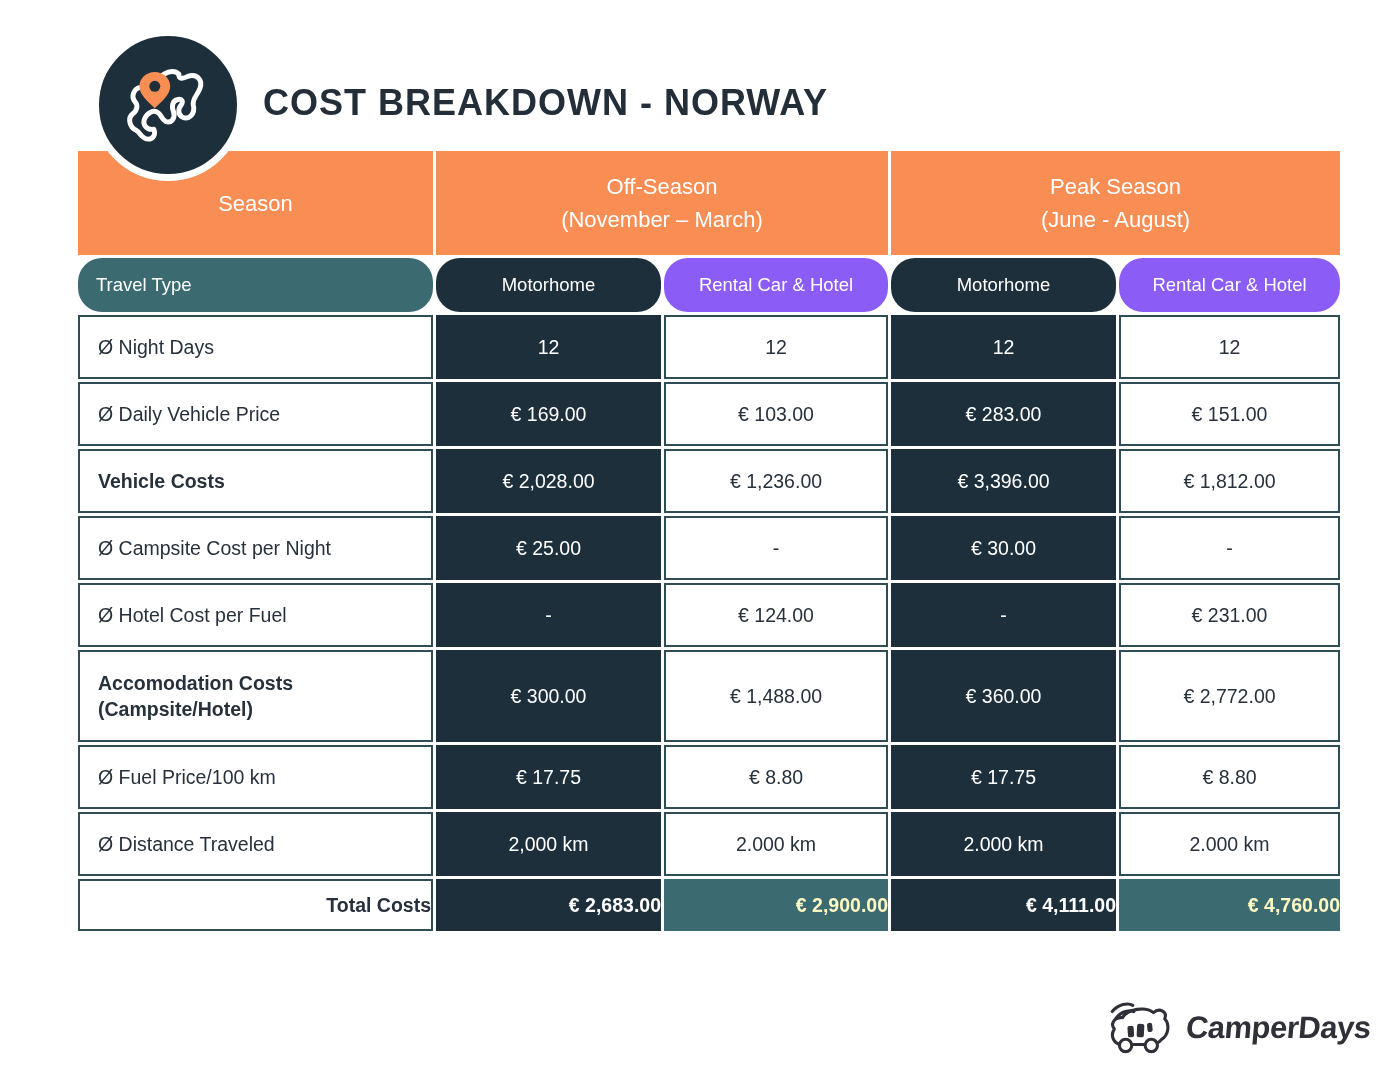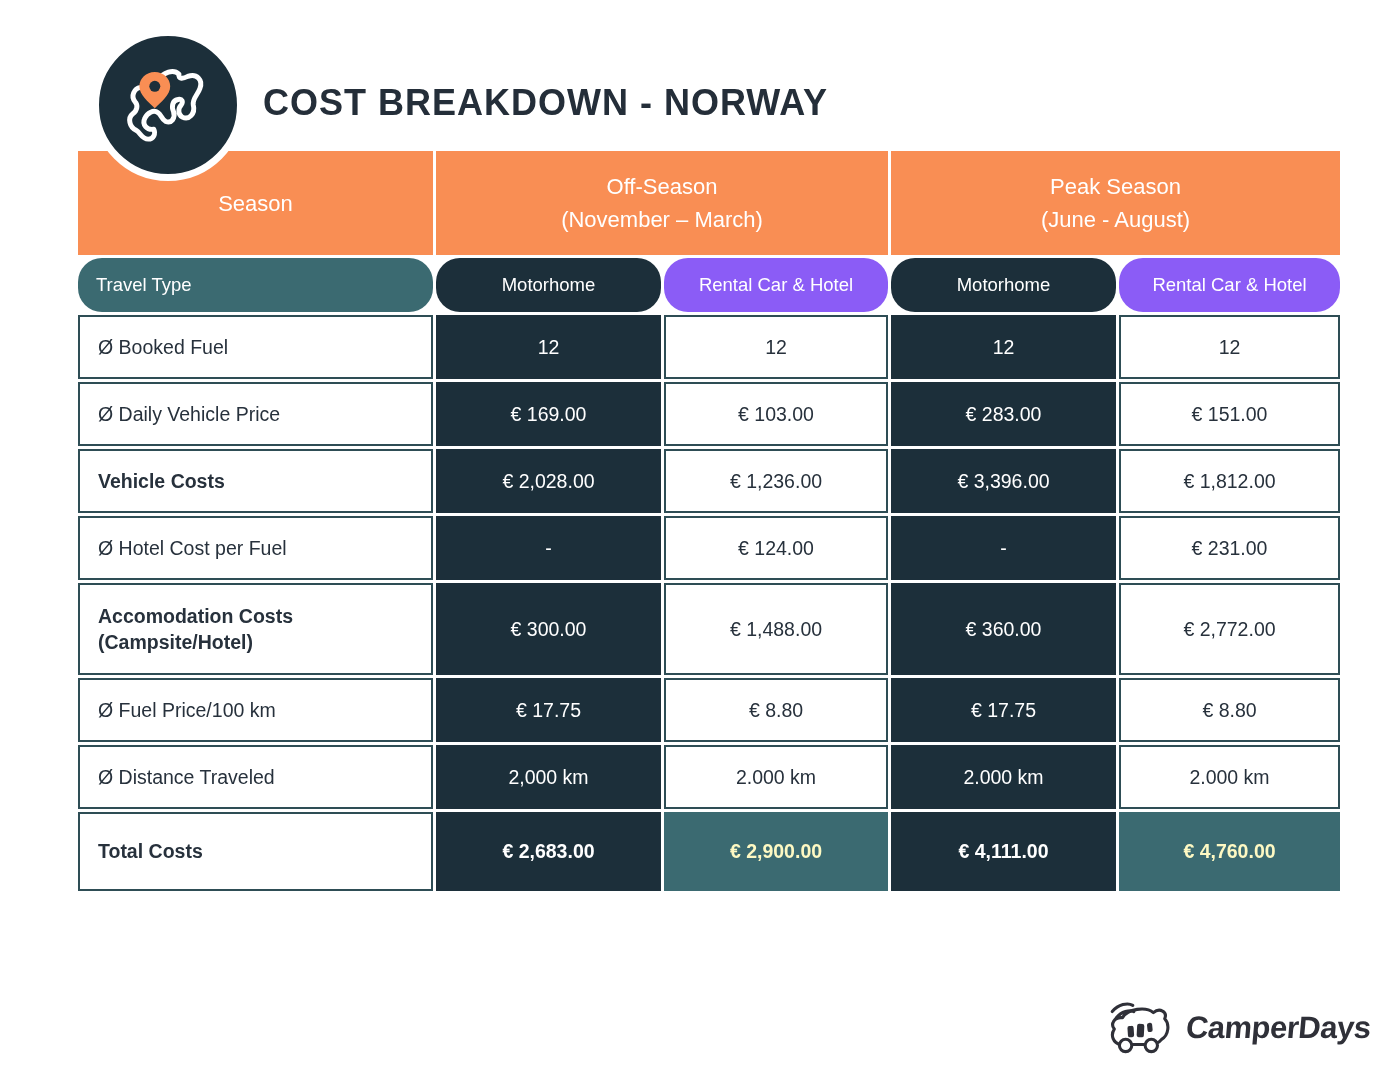--- a/index.html
+++ b/index.html
@@ -74,21 +74,21 @@
     background: #1C2F3A;
     color: #ffffff;
     text-align: center;
   }
   td.light {
     background: #ffffff;
     border: 2px solid #2E4D55;
     color: #27313C;
     text-align: center;
   }
-  tr.r-total td { height: 79px; font-size: 19.5px; font-weight: 700; }
+  tr.r-total td { height: 52px; font-size: 19.5px; font-weight: 700; text-align: right; }
   td.dark-total { background: #1C2F3A; color: #ffffff; text-align: center; }
   td.teal-total { background: #3B6A71; color: #fef9c3; text-align: center; }
 
   
   .brand {
     position: absolute;
     left: 1104px; top: 996px;
     display: flex;
     align-items: center;
     gap: 10px;
@@ -145,21 +145,21 @@
 
       <tr class="r-travel">
         <td class="tt-label">Travel Type</td>
         <td class="tt-dark">Motorhome</td>
         <td class="tt-teal">Rental Car &amp; Hotel</td>
         <td class="tt-dark">Motorhome</td>
         <td class="tt-teal">Rental Car &amp; Hotel</td>
       </tr>
 
       <tr class="r-data">
-        <td class="lbl">Ø Booked Fuel</td>
+        <td class="lbl">Ø Night Days</td>
         <td class="dark">12</td>
         <td class="light">12</td>
         <td class="dark">12</td>
         <td class="light">12</td>
       </tr>
 
       <tr class="r-data">
         <td class="lbl">Ø Daily Vehicle Price</td>
         <td class="dark">€ 169.00</td>
         <td class="light">€ 103.00</td>
@@ -168,20 +168,27 @@
       </tr>
 
       <tr class="r-data">
         <td class="lbl bold">Vehicle Costs</td>
         <td class="dark">€ 2,028.00</td>
         <td class="light">€ 1,236.00</td>
         <td class="dark">€ 3,396.00</td>
         <td class="light">€ 1,812.00</td>
       </tr>
 
+      <tr class="r-data">
+        <td class="lbl">Ø Campsite Cost per Night</td>
+        <td class="dark">€ 25.00</td>
+        <td class="light">-</td>
+        <td class="dark">€ 30.00</td>
+        <td class="light">-</td>
+      </tr>
 
       <tr class="r-data">
         <td class="lbl">Ø Hotel Cost per Fuel</td>
         <td class="dark">-</td>
         <td class="light">€ 124.00</td>
         <td class="dark">-</td>
         <td class="light">€ 231.00</td>
       </tr>
 
       <tr class="r-data r-accom">

